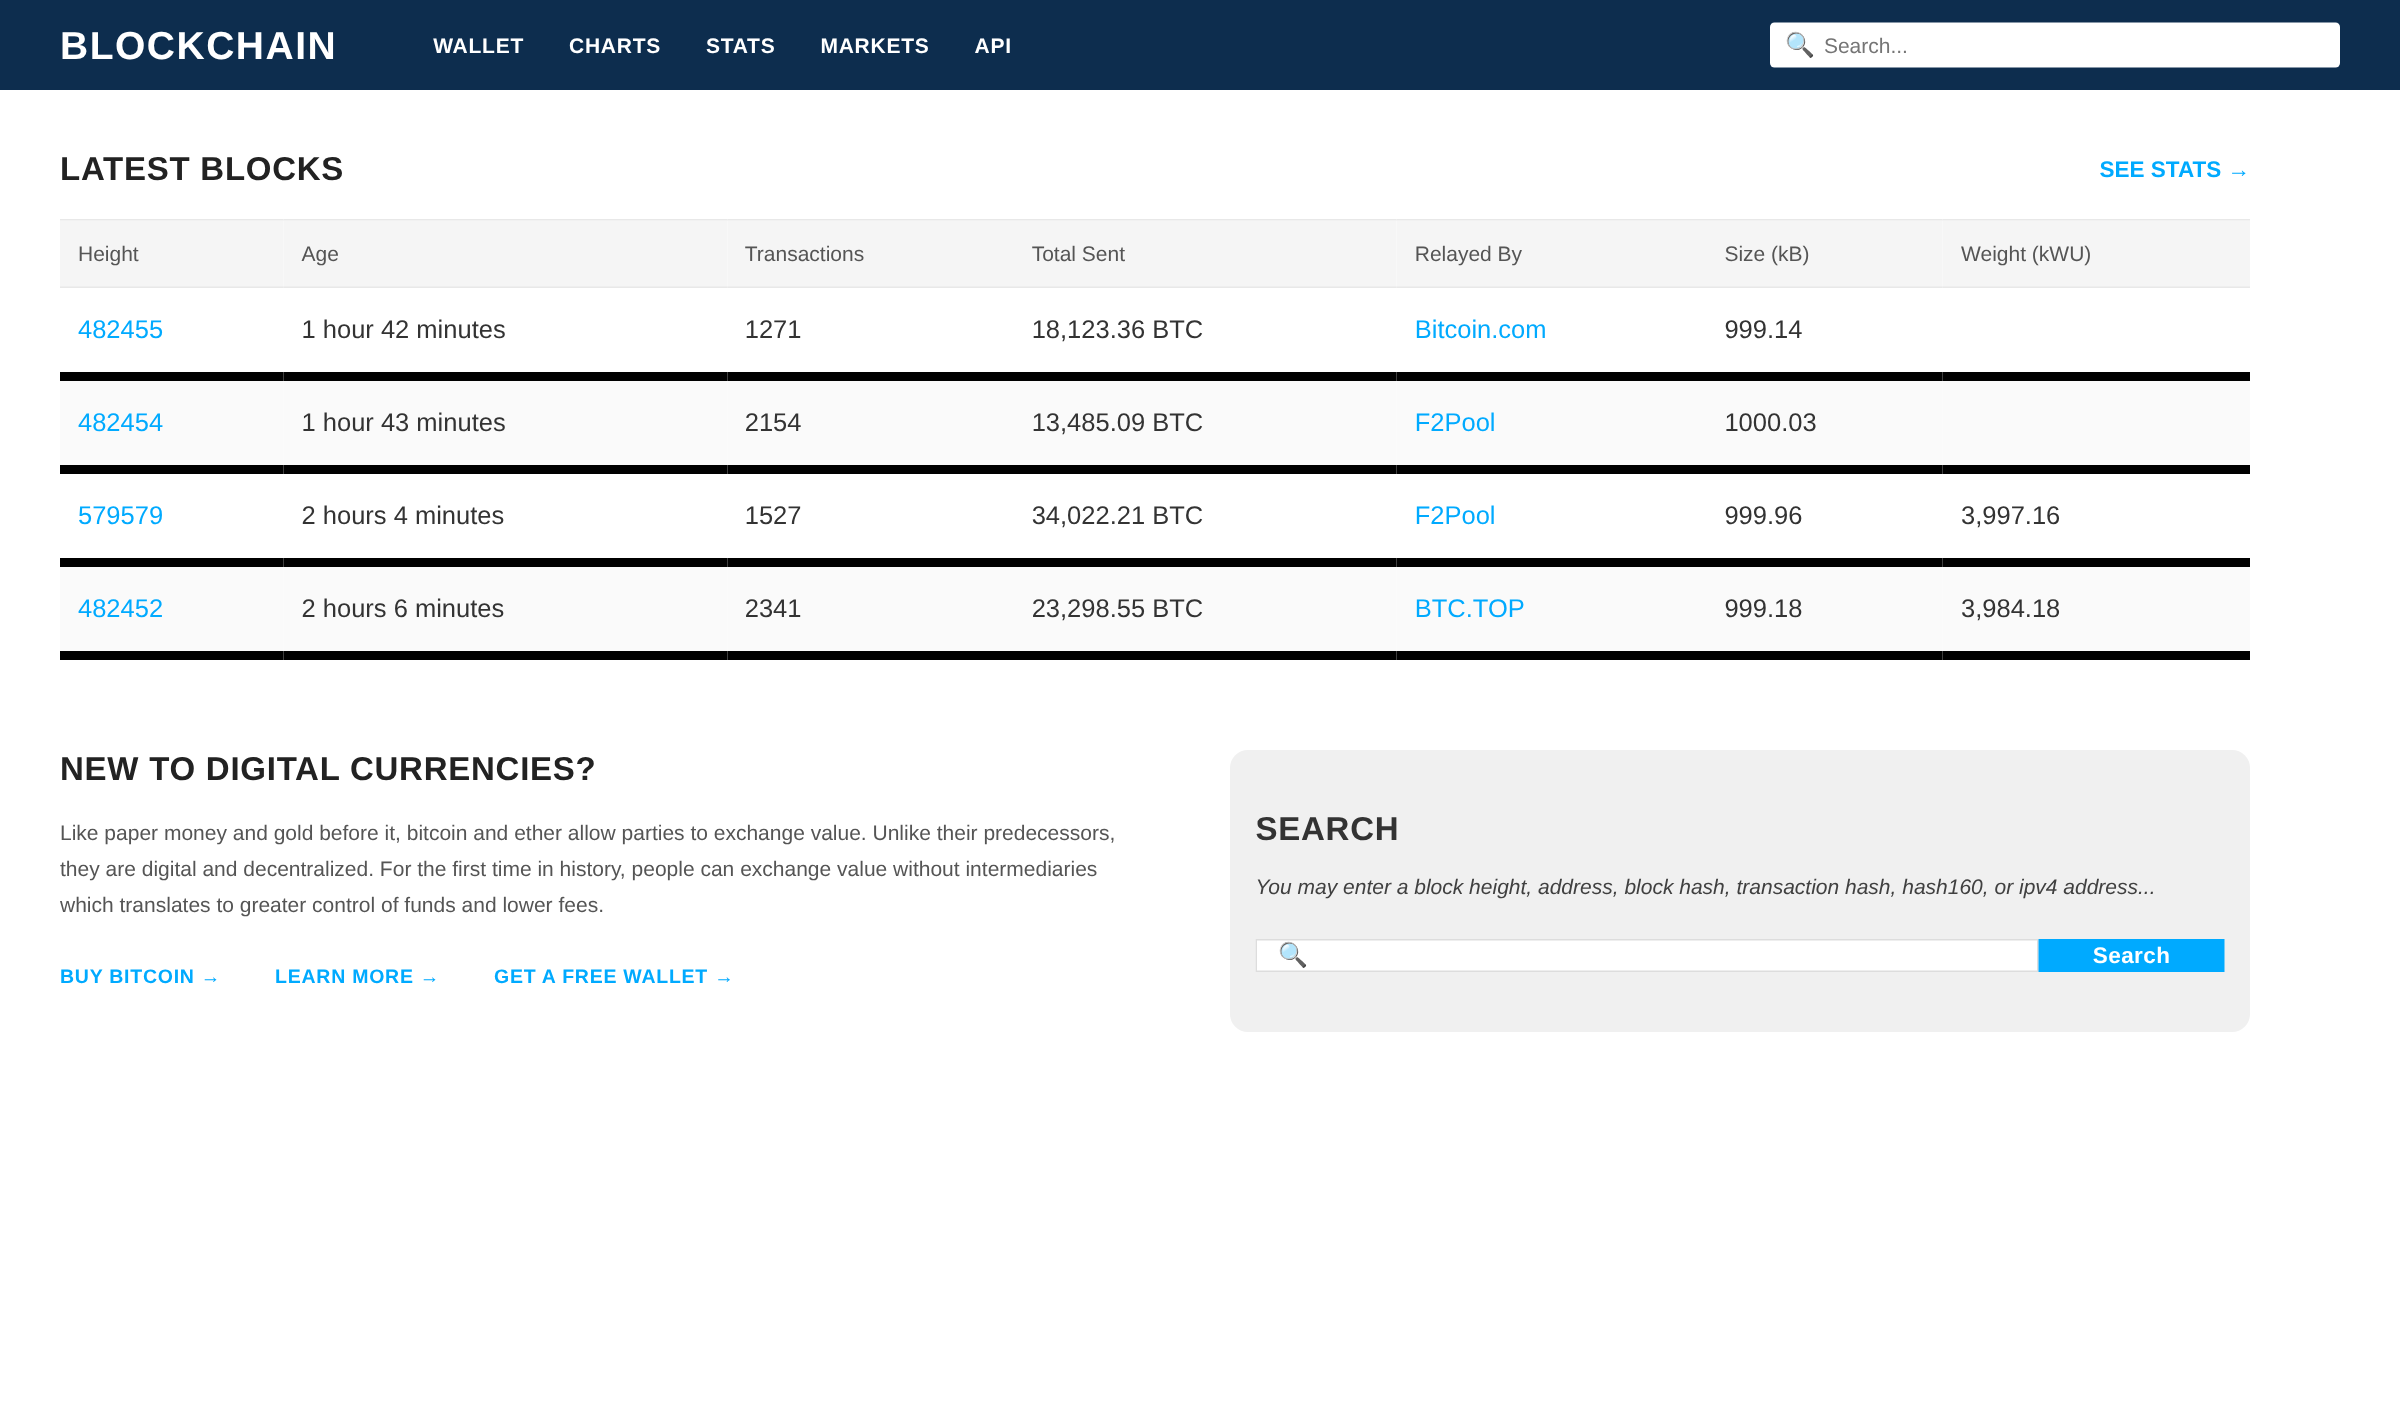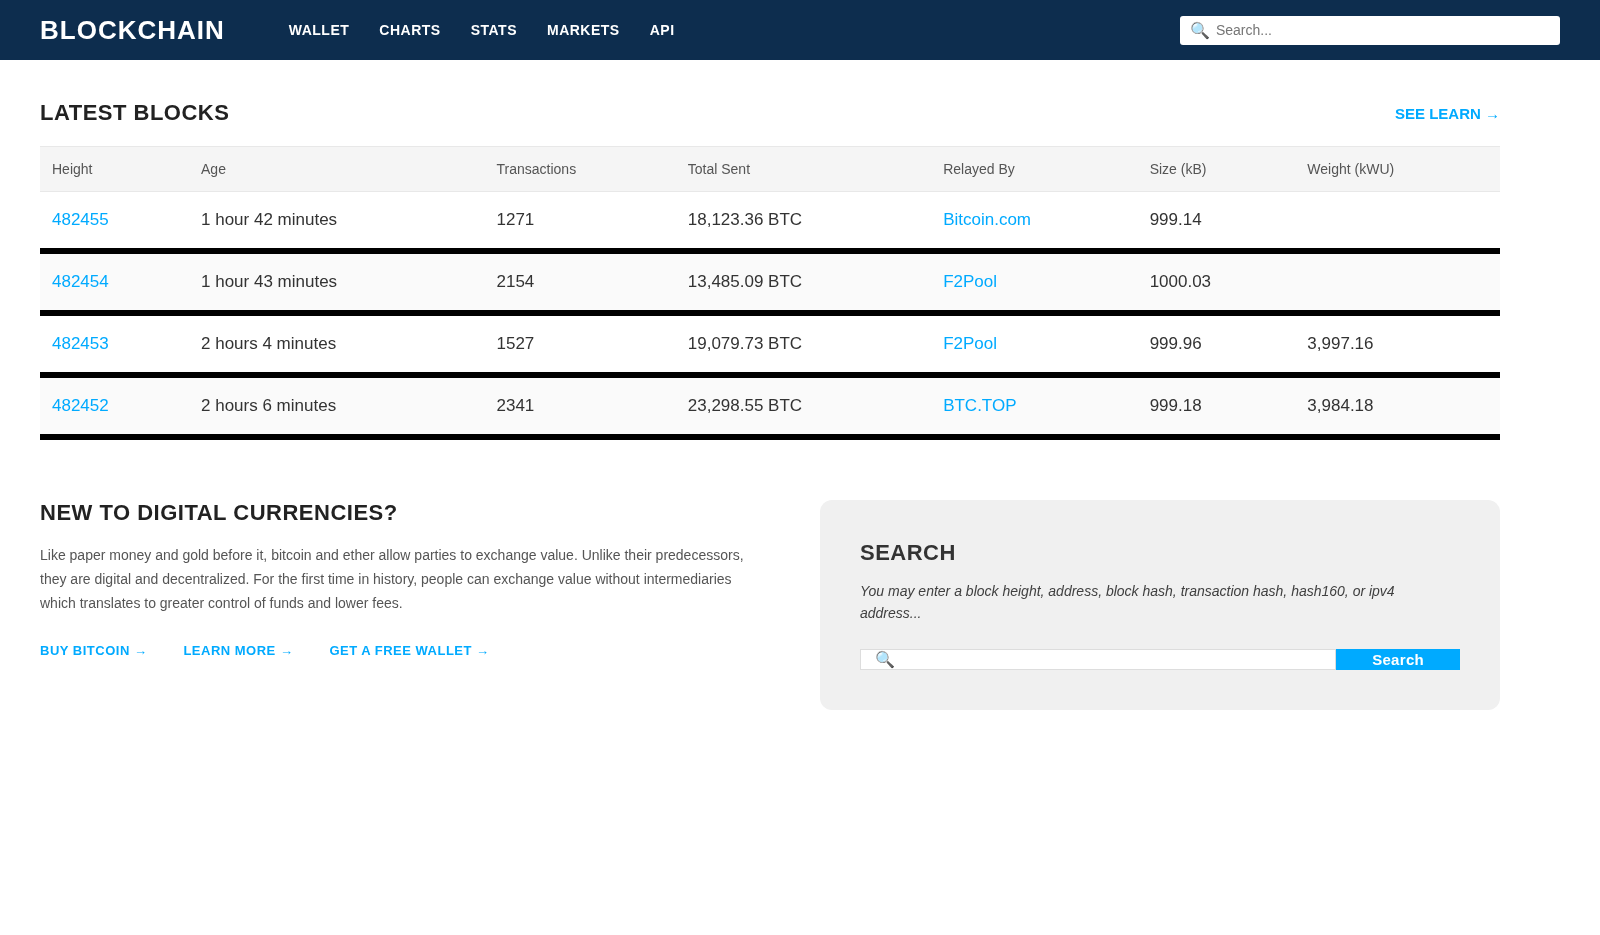--- a/index.html
+++ b/index.html
@@ -155,21 +155,21 @@
       font-weight: 700;
       text-decoration: none;
       cursor: pointer;
       letter-spacing: 0.5px;
     }
 
     
     .search-section {
       width: 680px;
       background: #f0f0f0;
-      padding: 40px 40px;
+      padding: 40px 17px;
       border-radius: 12px;
     }
     .search-section h2 {
       font-size: 22px;
       font-weight: 700;
       color: #333;
       margin-bottom: 14px;
       letter-spacing: 0.5px;
     }
     .search-description {
@@ -230,21 +230,21 @@
   <div class="search-bar-header">
     <span class="search-icon-header">🔍</span>
     <input type="text" placeholder="Search..." style="">
   </div>
 </header>
 
 <main>
 
   <div class="latest-blocks-header">
     <h2 class="section-title">LATEST BLOCKS</h2>
-    <a class="see-more">SEE LEARN →</a>
+    <a class="see-more">SEE STATS →</a>
   </div>
 
   <table>
     <thead>
       <tr>
         <th>Height</th>
         <th>Age</th>
         <th>Transactions</th>
         <th>Total Sent</th>
         <th>Relayed By</th>
@@ -274,25 +274,25 @@
       <td>2154</td>
       <td>13,485.09 BTC</td>
       <td>
         <a class="relayed-link">F2Pool</a>
       </td>
       <td>1000.03</td>
       <td></td>
     </tr>
         <tr>
       <td>
-        <a class="block-link">482453</a>
+        <a class="block-link">579579</a>
       </td>
       <td>2 hours 4 minutes</td>
       <td>1527</td>
-      <td>19,079.73 BTC</td>
+      <td>34,022.21 BTC</td>
       <td>
         <a class="relayed-link">F2Pool</a>
       </td>
       <td>999.96</td>
       <td>3,997.16</td>
     </tr>
         <tr>
       <td>
         <a class="block-link">482452</a>
       </td>

